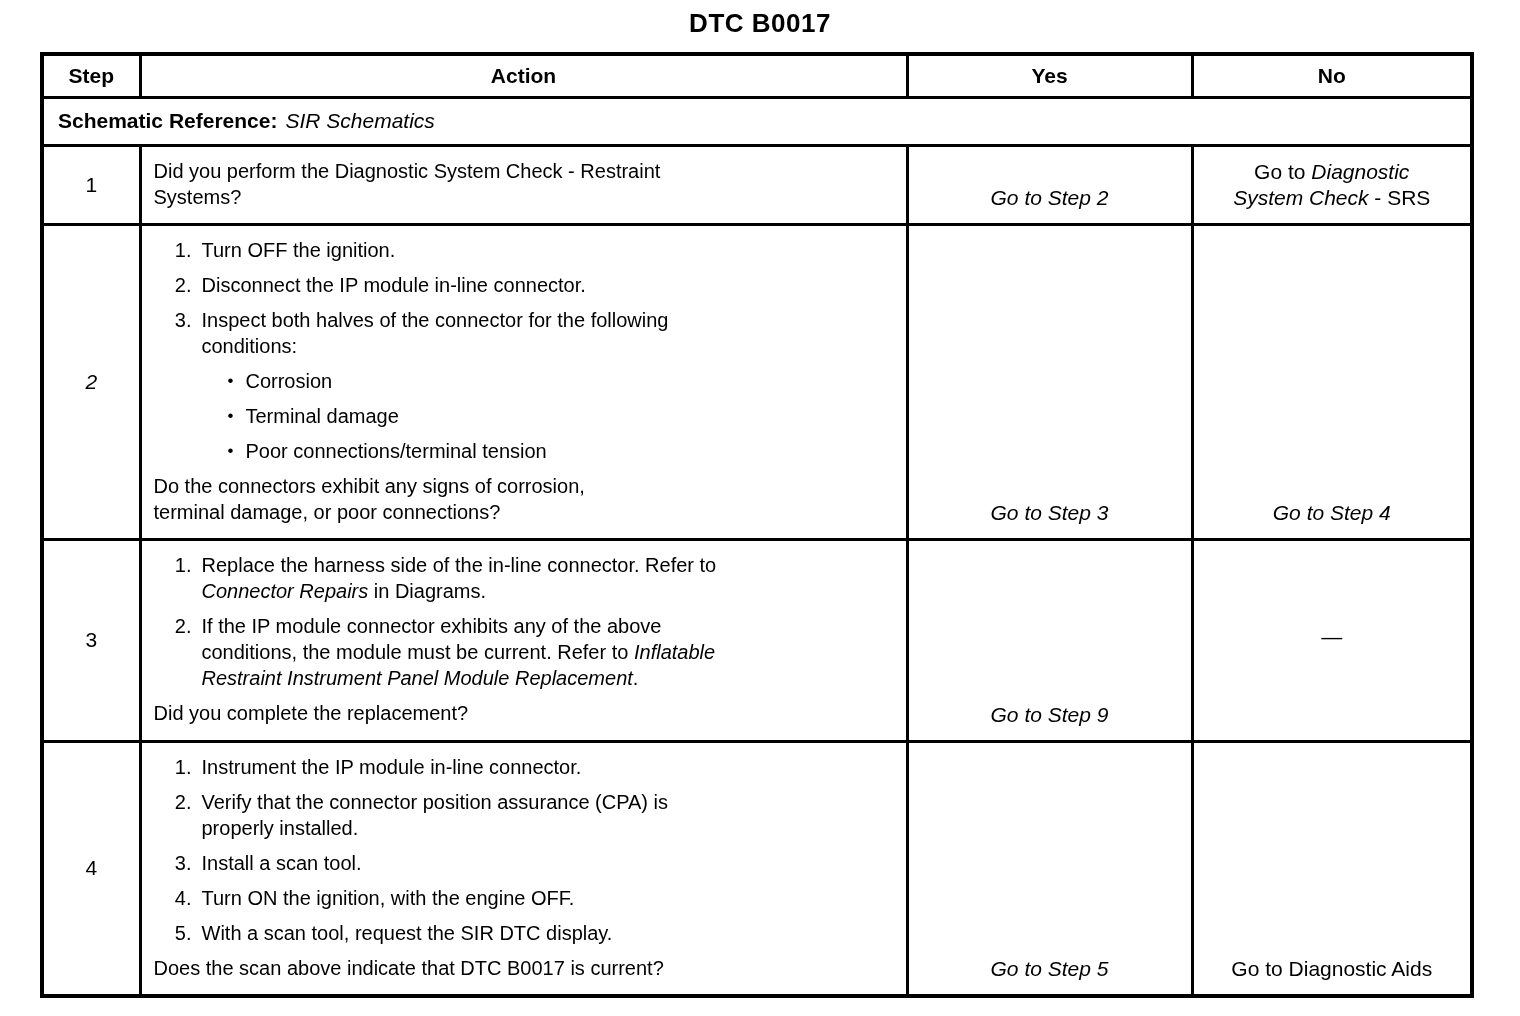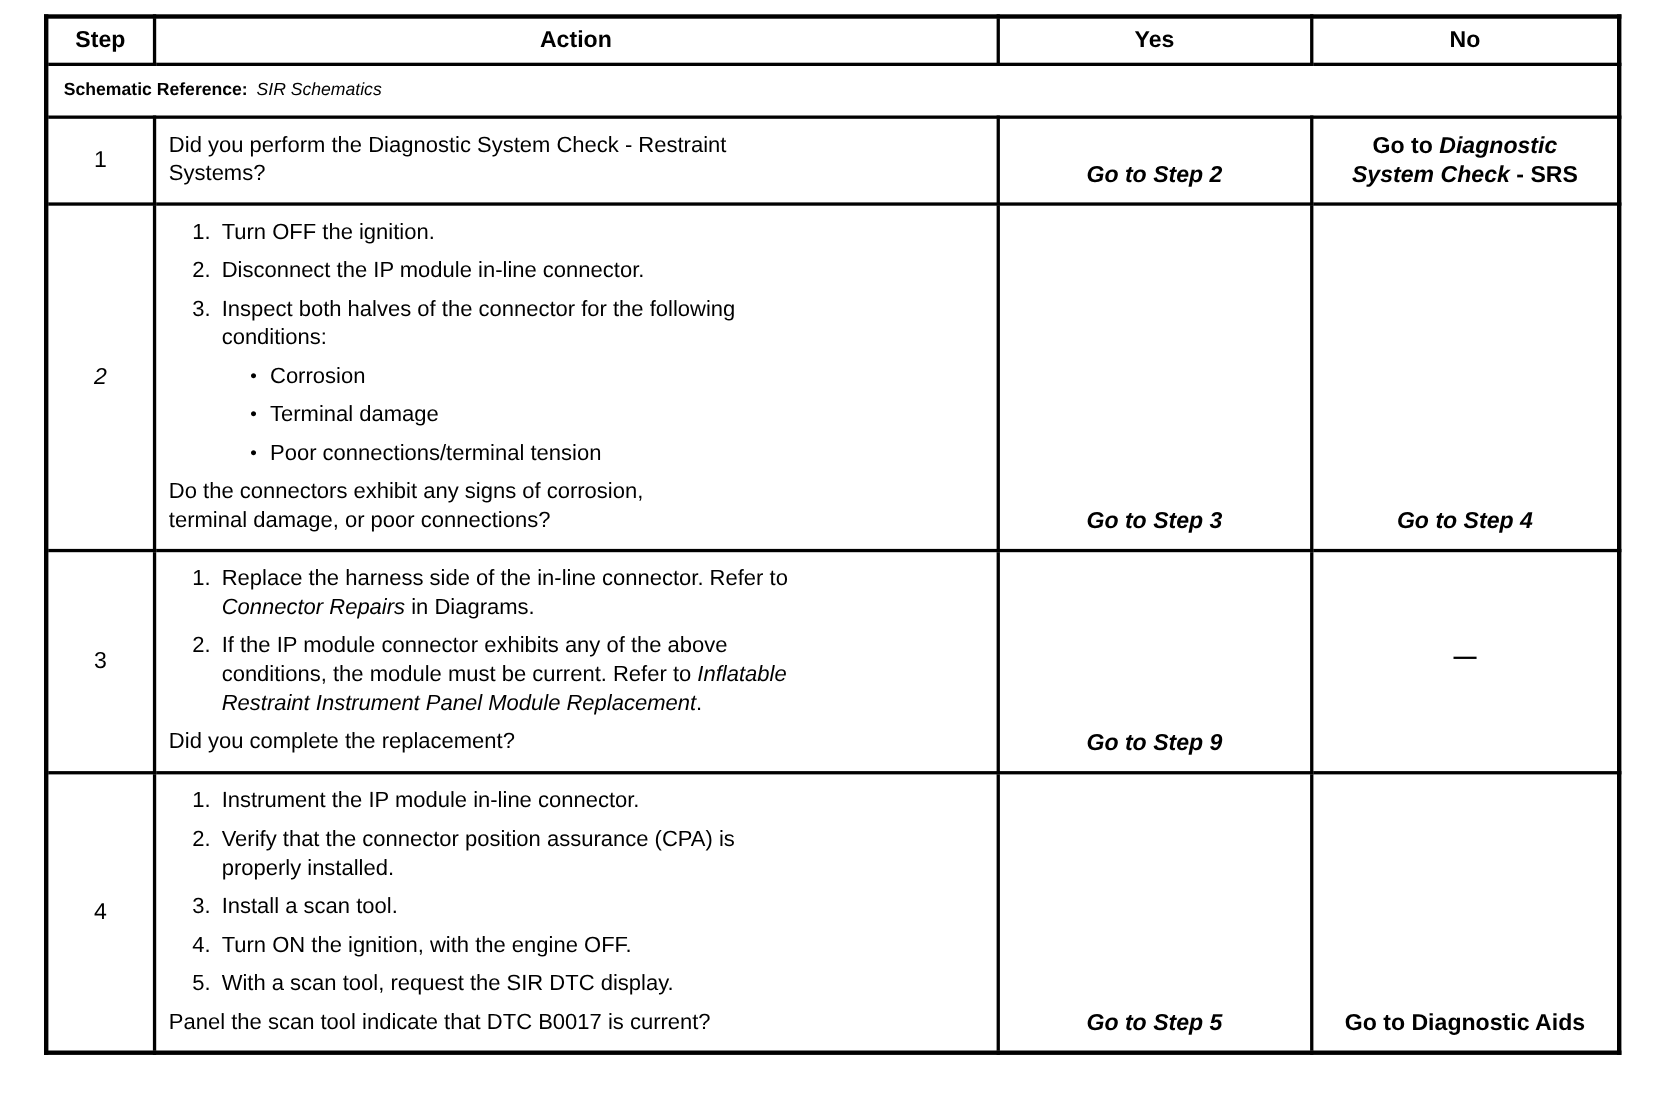--- a/index.html
+++ b/index.html
@@ -38,21 +38,21 @@
   .dtc-table th {
     height: 43px;
     font-size: 21px;
     font-weight: bold;
     text-align: center;
     vertical-align: middle;
     padding: 0;
   }
   tr.schematic-row td {
     height: 48px;
-    font-size: 16px;
+    font-size: 21px;
     vertical-align: middle;
     padding: 0 14px;
   }
   .bold { font-weight: bold; }
   .ital { font-style: italic; }
   .schematic-value { margin-left: 8px; }
   td.step-cell {
     text-align: center;
     vertical-align: middle;
     font-size: 21px;
@@ -63,21 +63,20 @@
     padding: 11px 12px 13px 12px;
     font-size: 20px;
     line-height: 26px;
   }
   td.answer-cell {
     vertical-align: bottom;
     text-align: center;
     padding: 6px 8px 12px 8px;
     font-size: 21px;
     line-height: 26px;
-    font-weight: bold;
   }
   td.answer-cell.v-middle { vertical-align: middle; }
   .prewrap { white-space: pre-line; }
   .n-item {
     display: flex;
     margin-top: 9px;
     padding-left: 12px;
   }
   .n-item.first { margin-top: 0; }
   .n-num {
@@ -102,20 +101,21 @@
   tr.row-h1 { height: 78px; }
   tr.row-h2 { height: 314px; }
   tr.row-h3 { height: 202px; }
   tr.row-h4 { height: 254px; }
 </style>
 </head>
 <body>
 
 <div class="page">
 
+  <h1 class="doc-title">DTC B0017</h1>
 
   <table class="dtc-table">
     <colgroup>
       <col style="width:98px">
       <col style="width:767px">
       <col style="width:285px">
       <col style="width:280px">
     </colgroup>
     <thead>
       <tr>
@@ -227,21 +227,21 @@
             <span class="n-text">Install a scan tool.</span>
           </div>
           <div class="n-item">
             <span class="n-num">4.</span>
             <span class="n-text">Turn ON the ignition, with the engine OFF.</span>
           </div>
           <div class="n-item">
             <span class="n-num">5.</span>
             <span class="n-text">With a scan tool, request the SIR DTC display.</span>
           </div>
-          <div class="question">Panel the scan tool indicate that DTC B0017 is current?</div>
+          <div class="question">Does the scan above indicate that DTC B0017 is current?</div>
         </td>
         <td class="answer-cell">
           <span class="ital">Go to Step 5</span>
         </td>
         <td class="answer-cell">
           <span>Go to Diagnostic Aids</span>
         </td>
       </tr>
     </tbody>
   </table>

